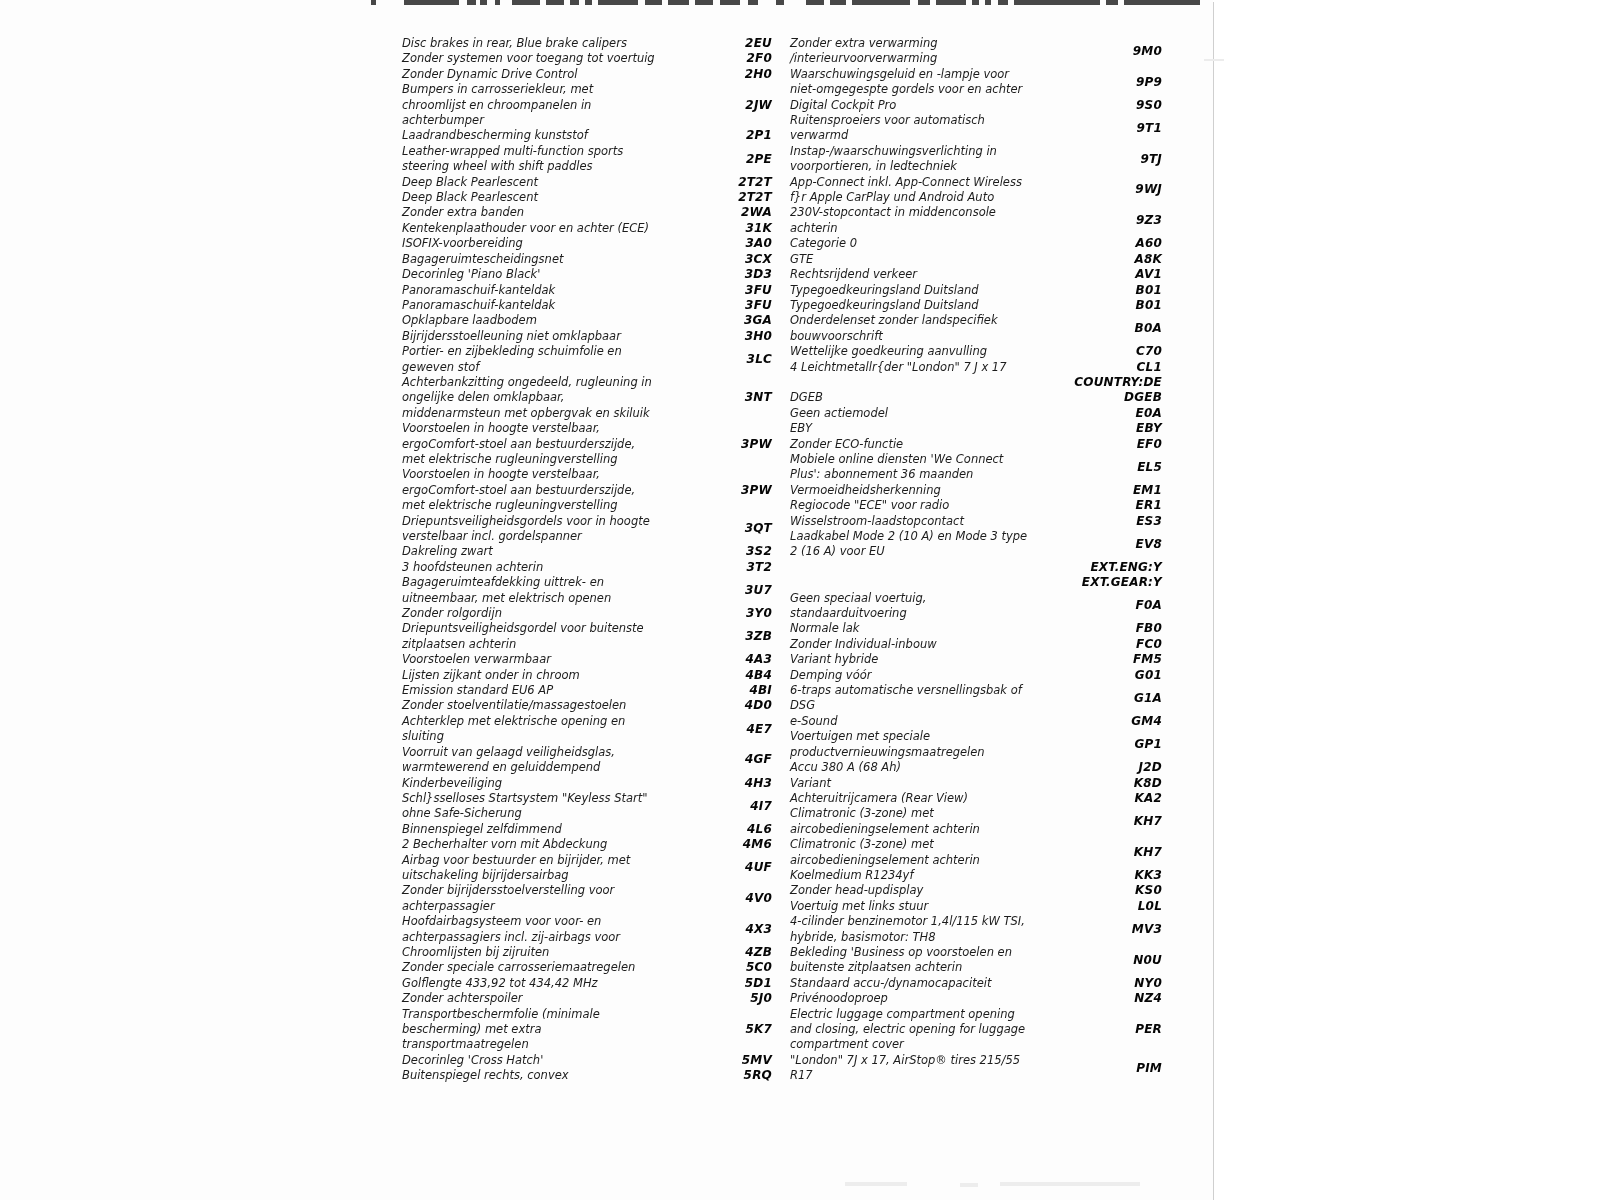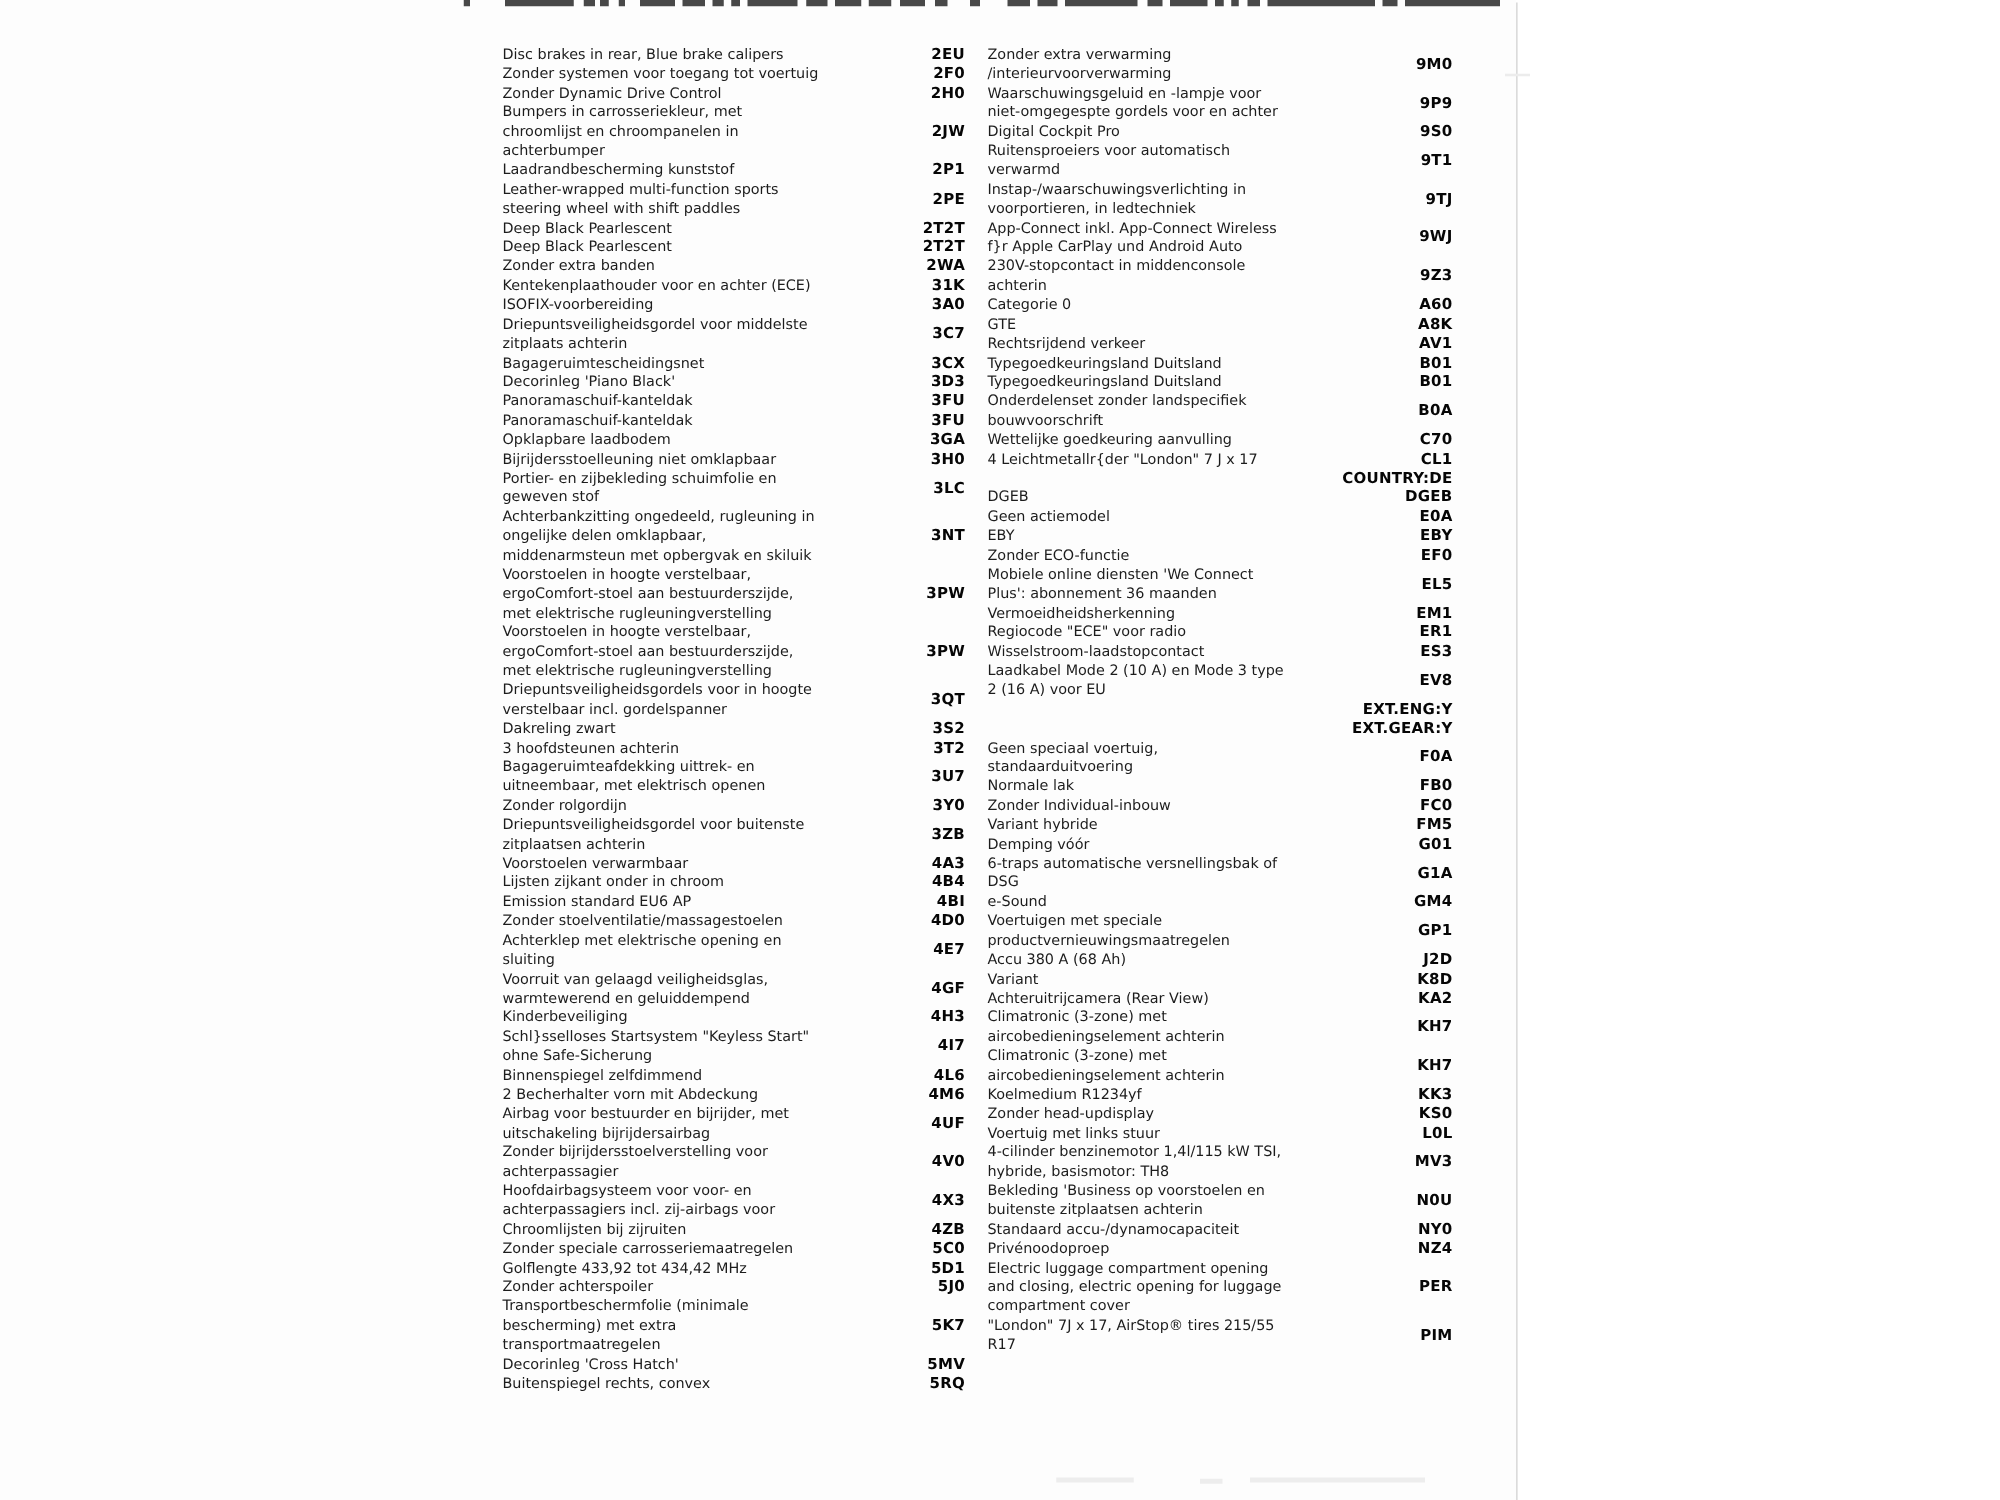--- a/index.html
+++ b/index.html
@@ -45,20 +45,21 @@
   }
   .scan-smudge {
     position: absolute;
     height: 4px;
     background: #ededed;
   }
   .content {
     position: absolute;
     left: 402px; top: 36px;
     display: flex;
+    font-style: italic;
   }
   .col {
     display: flex;
     flex-direction: column;
   }
   .col-left  { width: 370px; }
   .col-gap   { width: 18px; }
   .col-right { width: 372px; }
   .row {
     display: flex;
@@ -166,25 +167,20 @@
       </div>
       <div class="row">
         <div class="desc">Kentekenplaathouder voor en achter (ECE)</div>
         <div class="code">31K</div>
       </div>
       <div class="row">
         <div class="desc">ISOFIX-voorbereiding</div>
         <div class="code">3A0</div>
       </div>
       <div class="row">
-        <div class="desc">Driepuntsveiligheidsgordel voor middelste
-zitplaats achterin</div>
-        <div class="code">3C7</div>
-      </div>
-      <div class="row">
         <div class="desc">Bagageruimtescheidingsnet</div>
         <div class="code">3CX</div>
       </div>
       <div class="row">
         <div class="desc">Decorinleg 'Piano Black'</div>
         <div class="code">3D3</div>
       </div>
       <div class="row">
         <div class="desc">Panoramaschuif-kanteldak</div>
         <div class="code">3FU</div>

